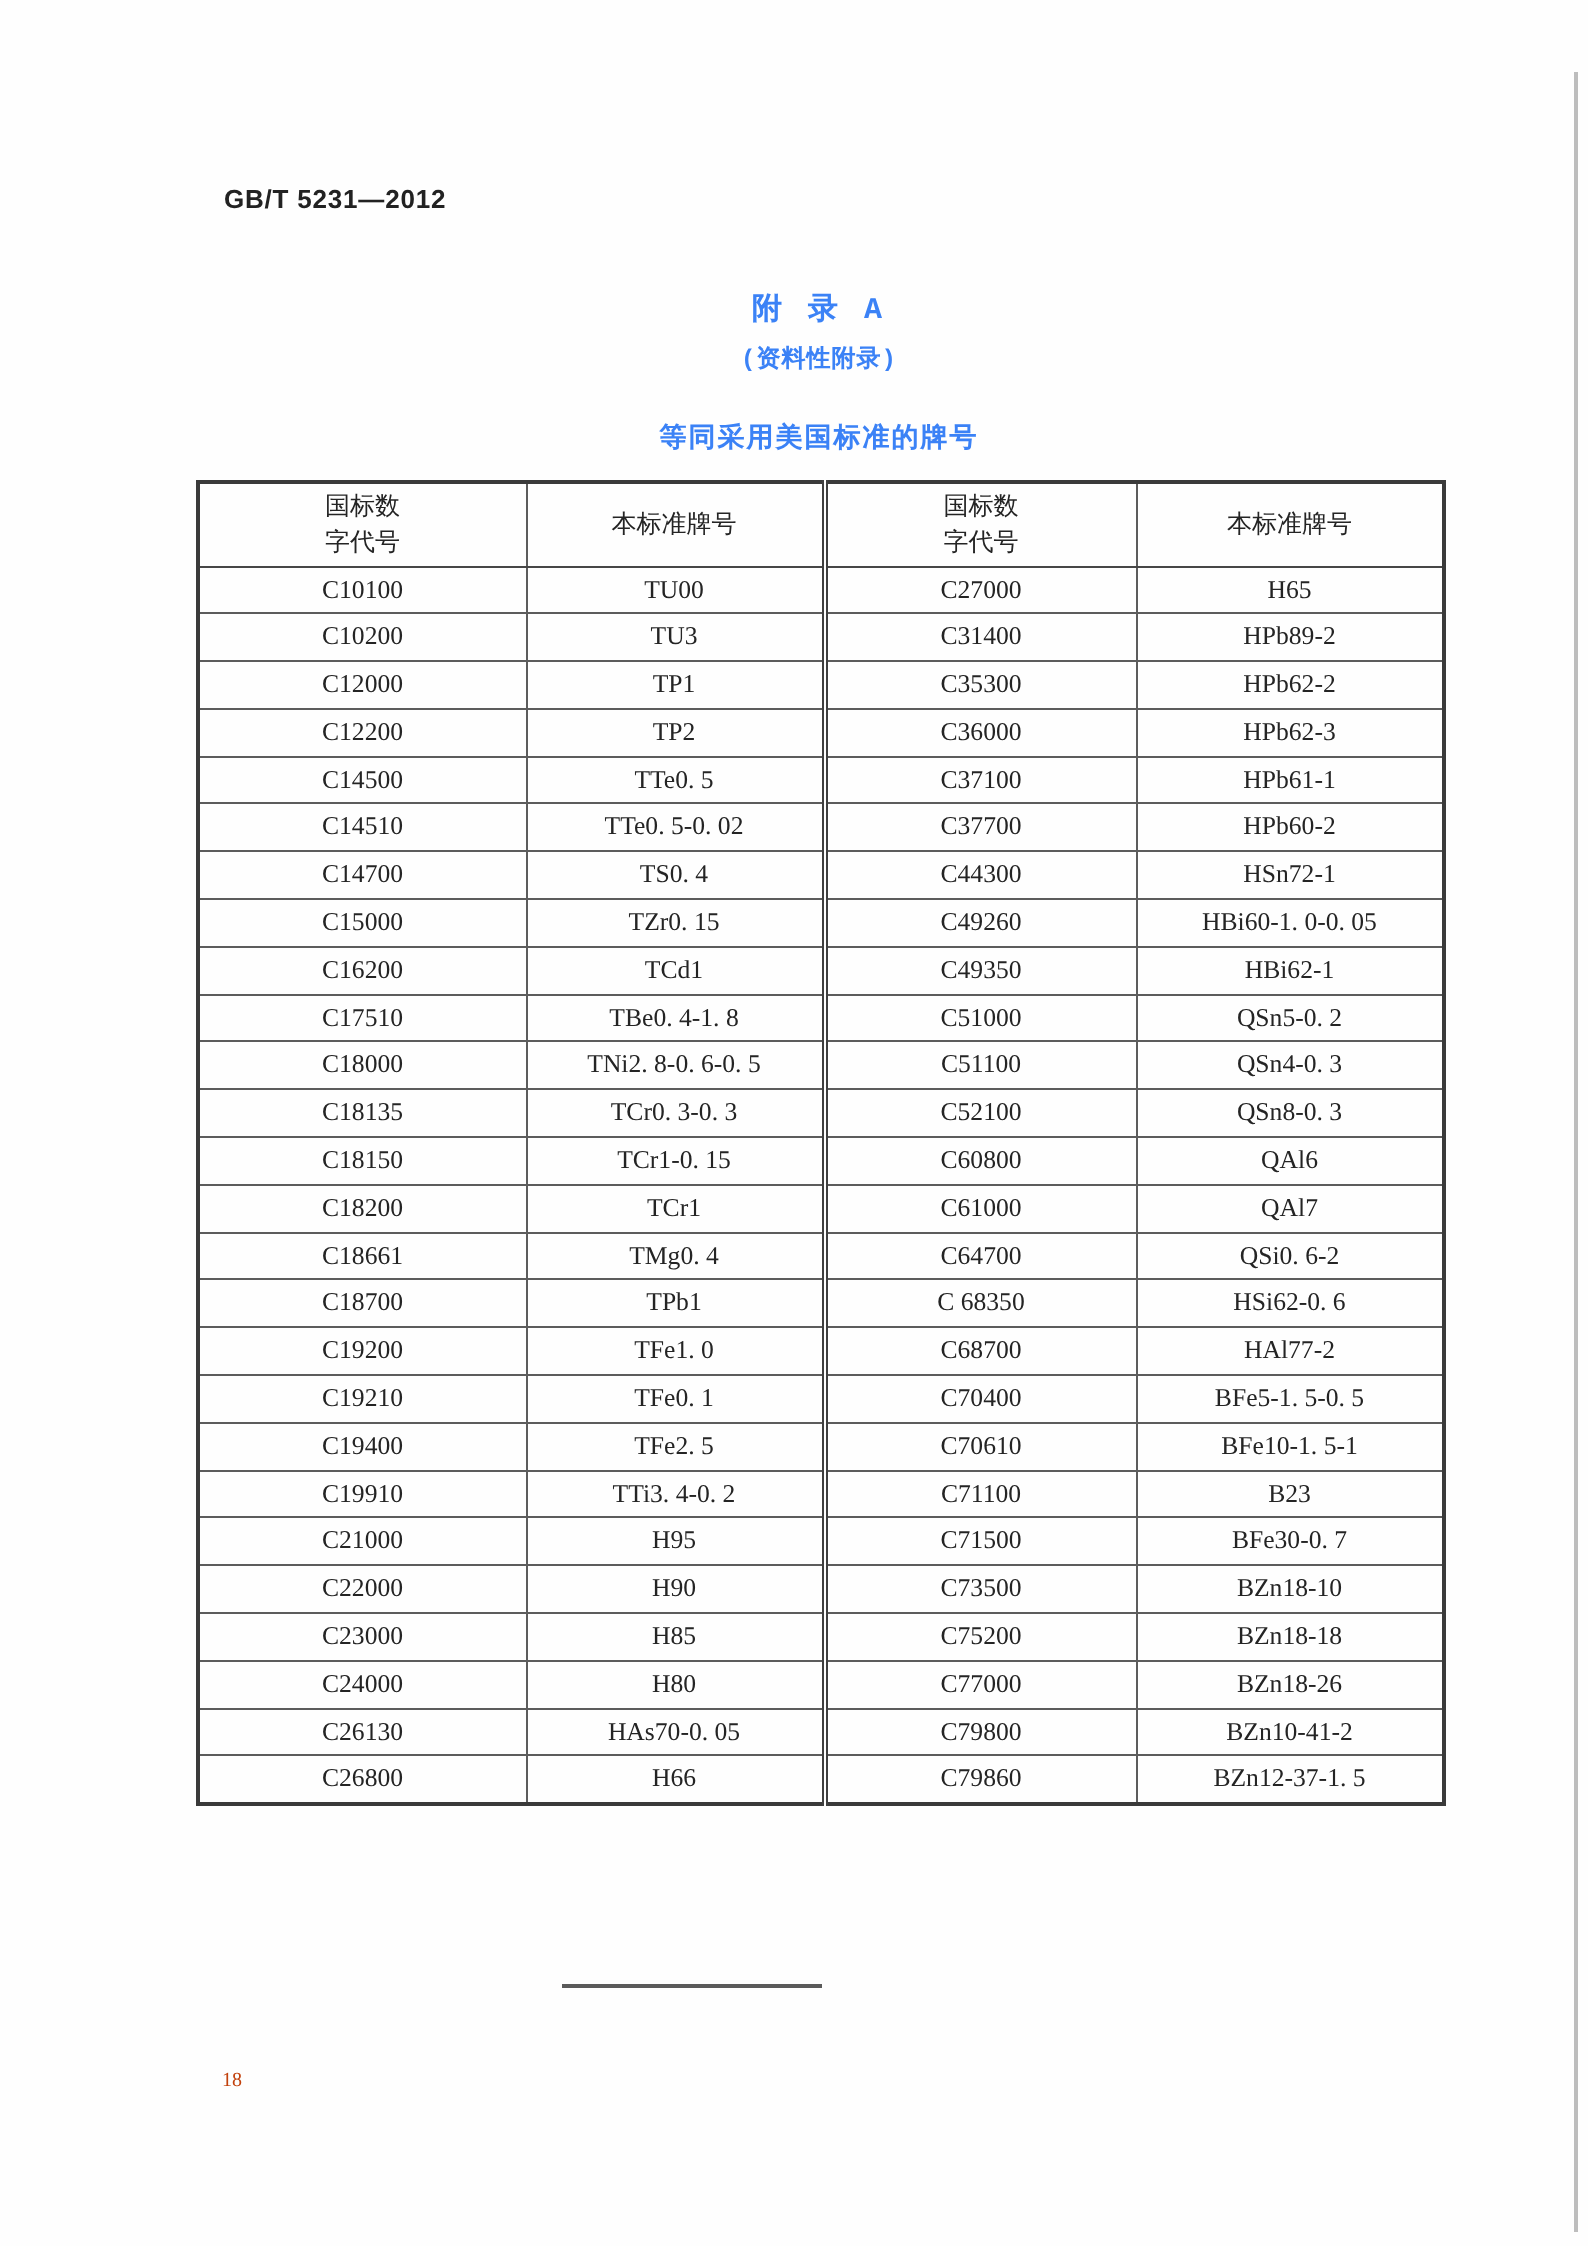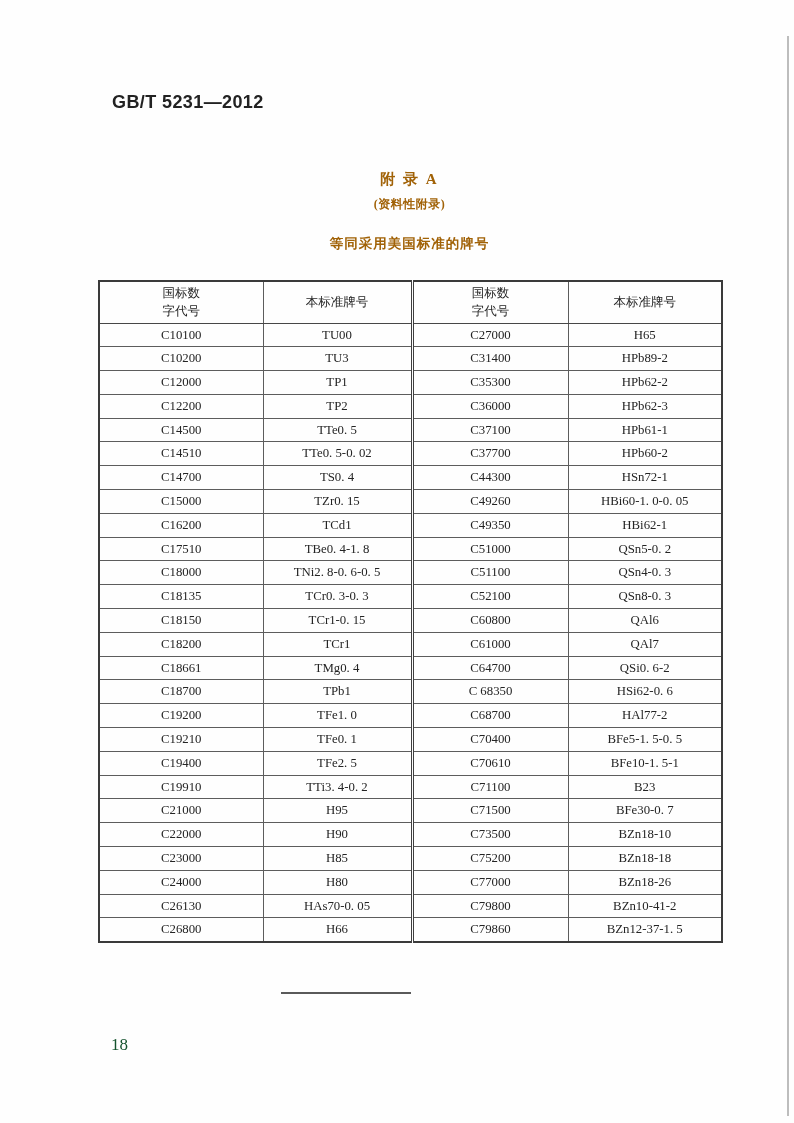--- a/index.html
+++ b/index.html
@@ -19,29 +19,29 @@
     position: absolute;
     left: 787px; top: 36px;
     width: 2px; height: 1080px;
     background: #9a9a9a; opacity: .65;
   }
   .doc-number {
     position: absolute;
     left: 112px; top: 92px;
     font-family: "Liberation Sans", "DejaVu Sans", sans-serif;
     font-weight: bold;
-    font-size: 18px; letter-spacing: .4px;
+    font-size: 13px; letter-spacing: .4px;
     color: #222;
   }
   .titles {
     position: absolute;
-    left: 98px; top: 170px; width: 623px;
+    left: 98px; top: 145px; width: 623px;
     text-align: center;
-    font-family: Liberation Serif, serif;
-    font-weight: bold; color: #a16207;
+    font-family: Liberation Mono, monospace;
+    font-weight: bold; color: #3b82f6;
   }
   .title-a   { font-size: 15px; letter-spacing: 2px; }
   .title-sub { font-size: 12px; margin-top: 7px; letter-spacing: .5px; }
   .title-h   { font-size: 13.5px; margin-top: 22px; letter-spacing: 1px; }
 
   table.equiv {
     position: absolute;
     left: 98px; top: 240px;
     width: 623px;
     border-collapse: collapse;
@@ -54,41 +54,41 @@
   table.equiv col.c3 { width: 156px; }
   table.equiv col.c4 { width: 154px; }
   table.equiv th, table.equiv td {
     border: 1px solid #5c5c5c;
     text-align: center;
     vertical-align: middle;
     padding: 0;
     overflow: hidden;
     white-space: nowrap;
   }
-  table.equiv { border: 2px solid #3a3a3a; margin-top: 40px; }
+  table.equiv { border: 2px solid #3a3a3a; }
   table.equiv th {
     height: 42px;
     font-weight: normal;
     font-size: 12.5px;
     line-height: 1.45;
     border-bottom: 1.5px solid #474747;
   }
   table.equiv td { height: 22.8px; line-height: 22.8px; }
   table.equiv .dbl { border-left: 3px double #3f3f3f; }
 
   .end-rule {
     position: absolute;
     left: 281px; top: 992px;
     width: 130px; height: 0;
     border-top: 2px solid #5a5a5a;
   }
   .page-number {
     position: absolute;
     left: 111px; top: 1035px;
-    font-size: 17px; color: #14532d;
+    font-size: 10px; color: #c2410c;
   }
 </style>
 </head>
 <body>
 
 <div class="page">
 
   <div class="doc-number">GB/T 5231—2012</div>
 
   <div class="titles">

